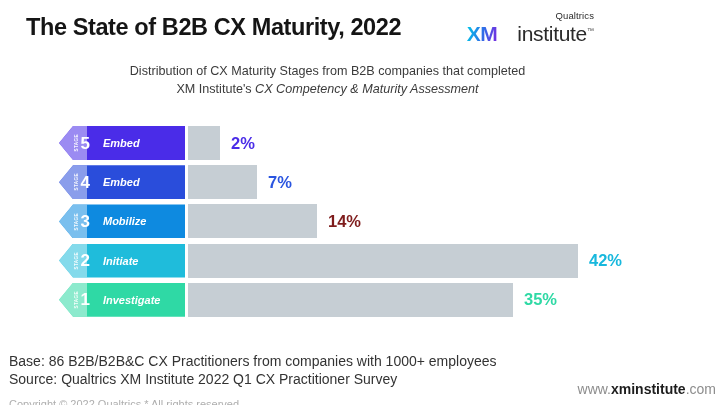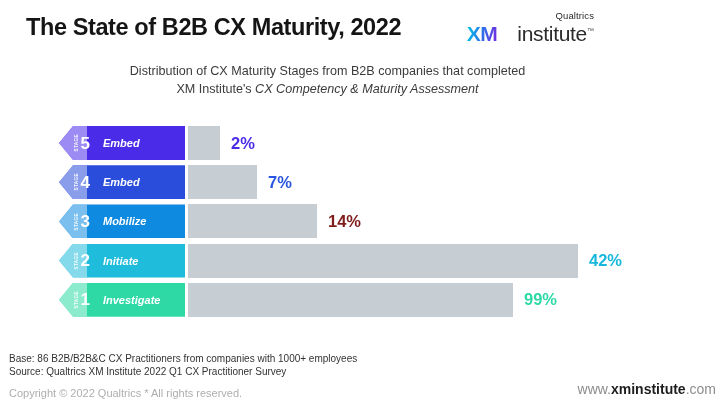--- a/index.html
+++ b/index.html
@@ -166,21 +166,21 @@
   }
 
   
   .footer {
     position: absolute;
     left: 9px;
     top: 352px;
     width: 702px;
   }
   .foot-line {
-    font-size: 10px;
+    font-size: 14px;
     color: #333333;
     line-height: 1.32;
     white-space: nowrap;
   }
   .copyright {
     font-size: 11px;
     color: #aeaeae;
     margin-top: 9px;
     white-space: nowrap;
   }
@@ -254,21 +254,21 @@
       <div class="bar-value" style="left: 589px; color: rgb(24, 184, 221);">42%</div>
     </div>
     <div class="row" style="top: 156.8px;">
       <div class="stage-pill" style="background: rgb(47, 217, 165);">
         <div class="stage-point"></div>
         <span class="stage-word">STAGE</span>
         <span class="stage-num">1</span>
         <span class="stage-label">Investigate</span>
       </div>
       <div class="bar" style="width: 325px; background: rgb(198, 206, 212);"></div>
-      <div class="bar-value" style="left: 524px; color: rgb(47, 217, 165);">99%</div>
+      <div class="bar-value" style="left: 524px; color: rgb(47, 217, 165);">35%</div>
     </div>
   </div>
 
 <div class="footer">
   <div class="foot-line">Base: 86 B2B/B2B&amp;C CX Practitioners from companies with 1000+ employees</div>
   <div class="foot-line">Source: Qualtrics XM Institute 2022 Q1 CX Practitioner Survey</div>
   <div class="copyright">Copyright © 2022 Qualtrics * All rights reserved.</div>
 </div>
 <div class="site">
   <span>www.</span><b>xminstitute</b><span>.com</span>

